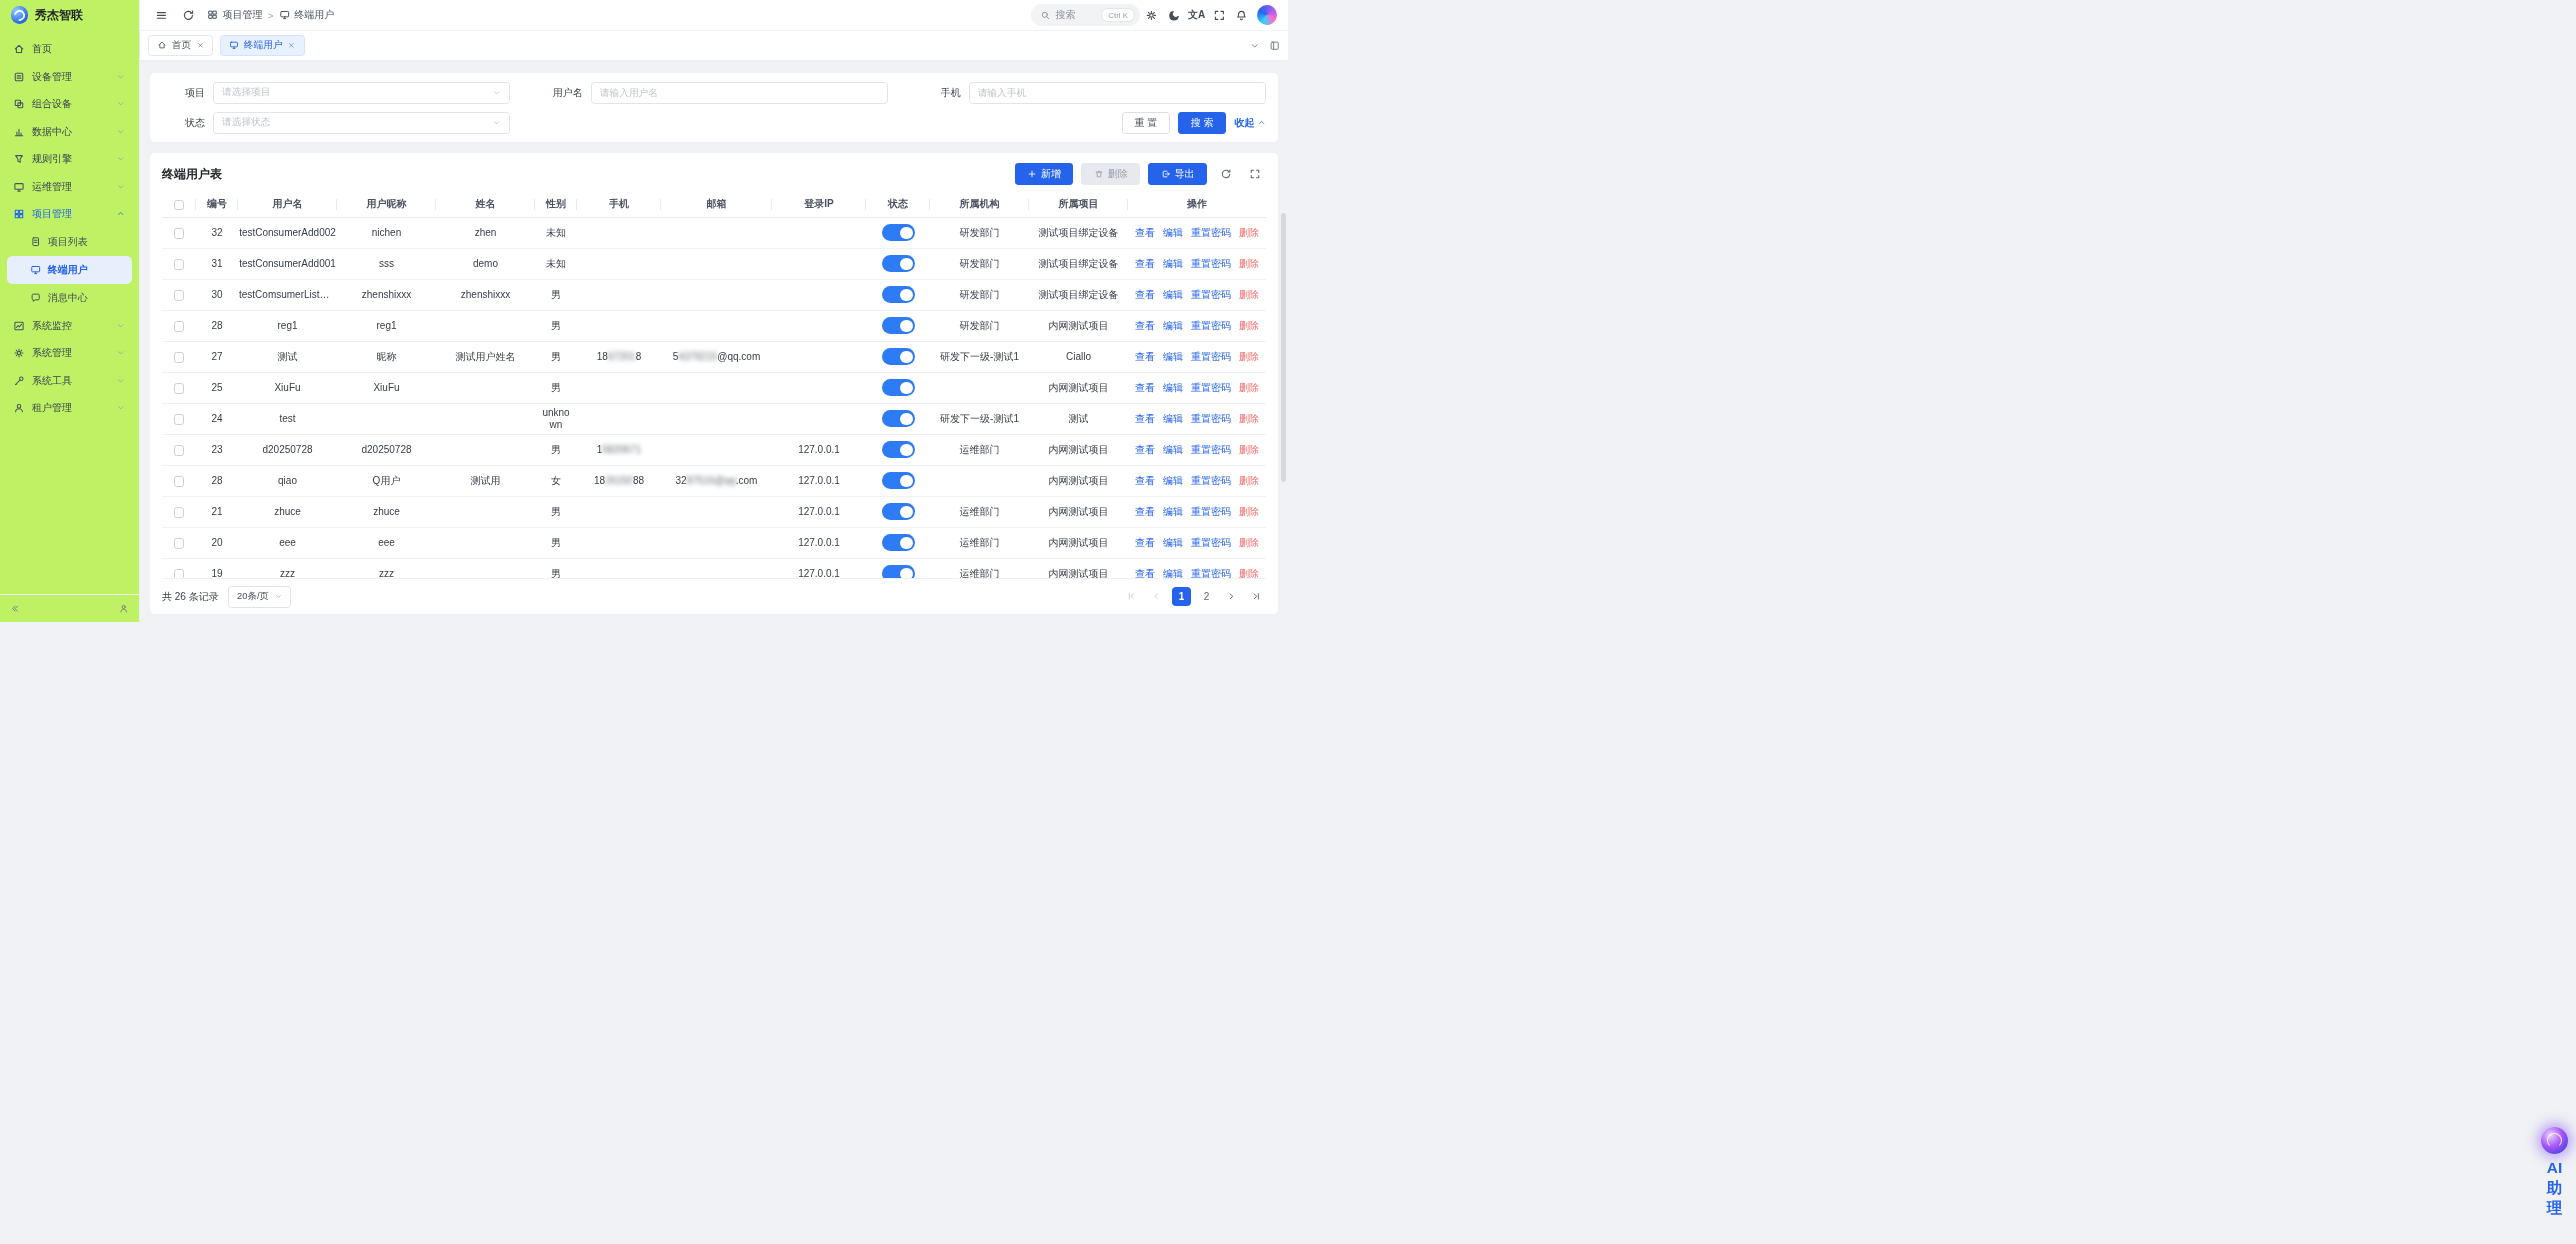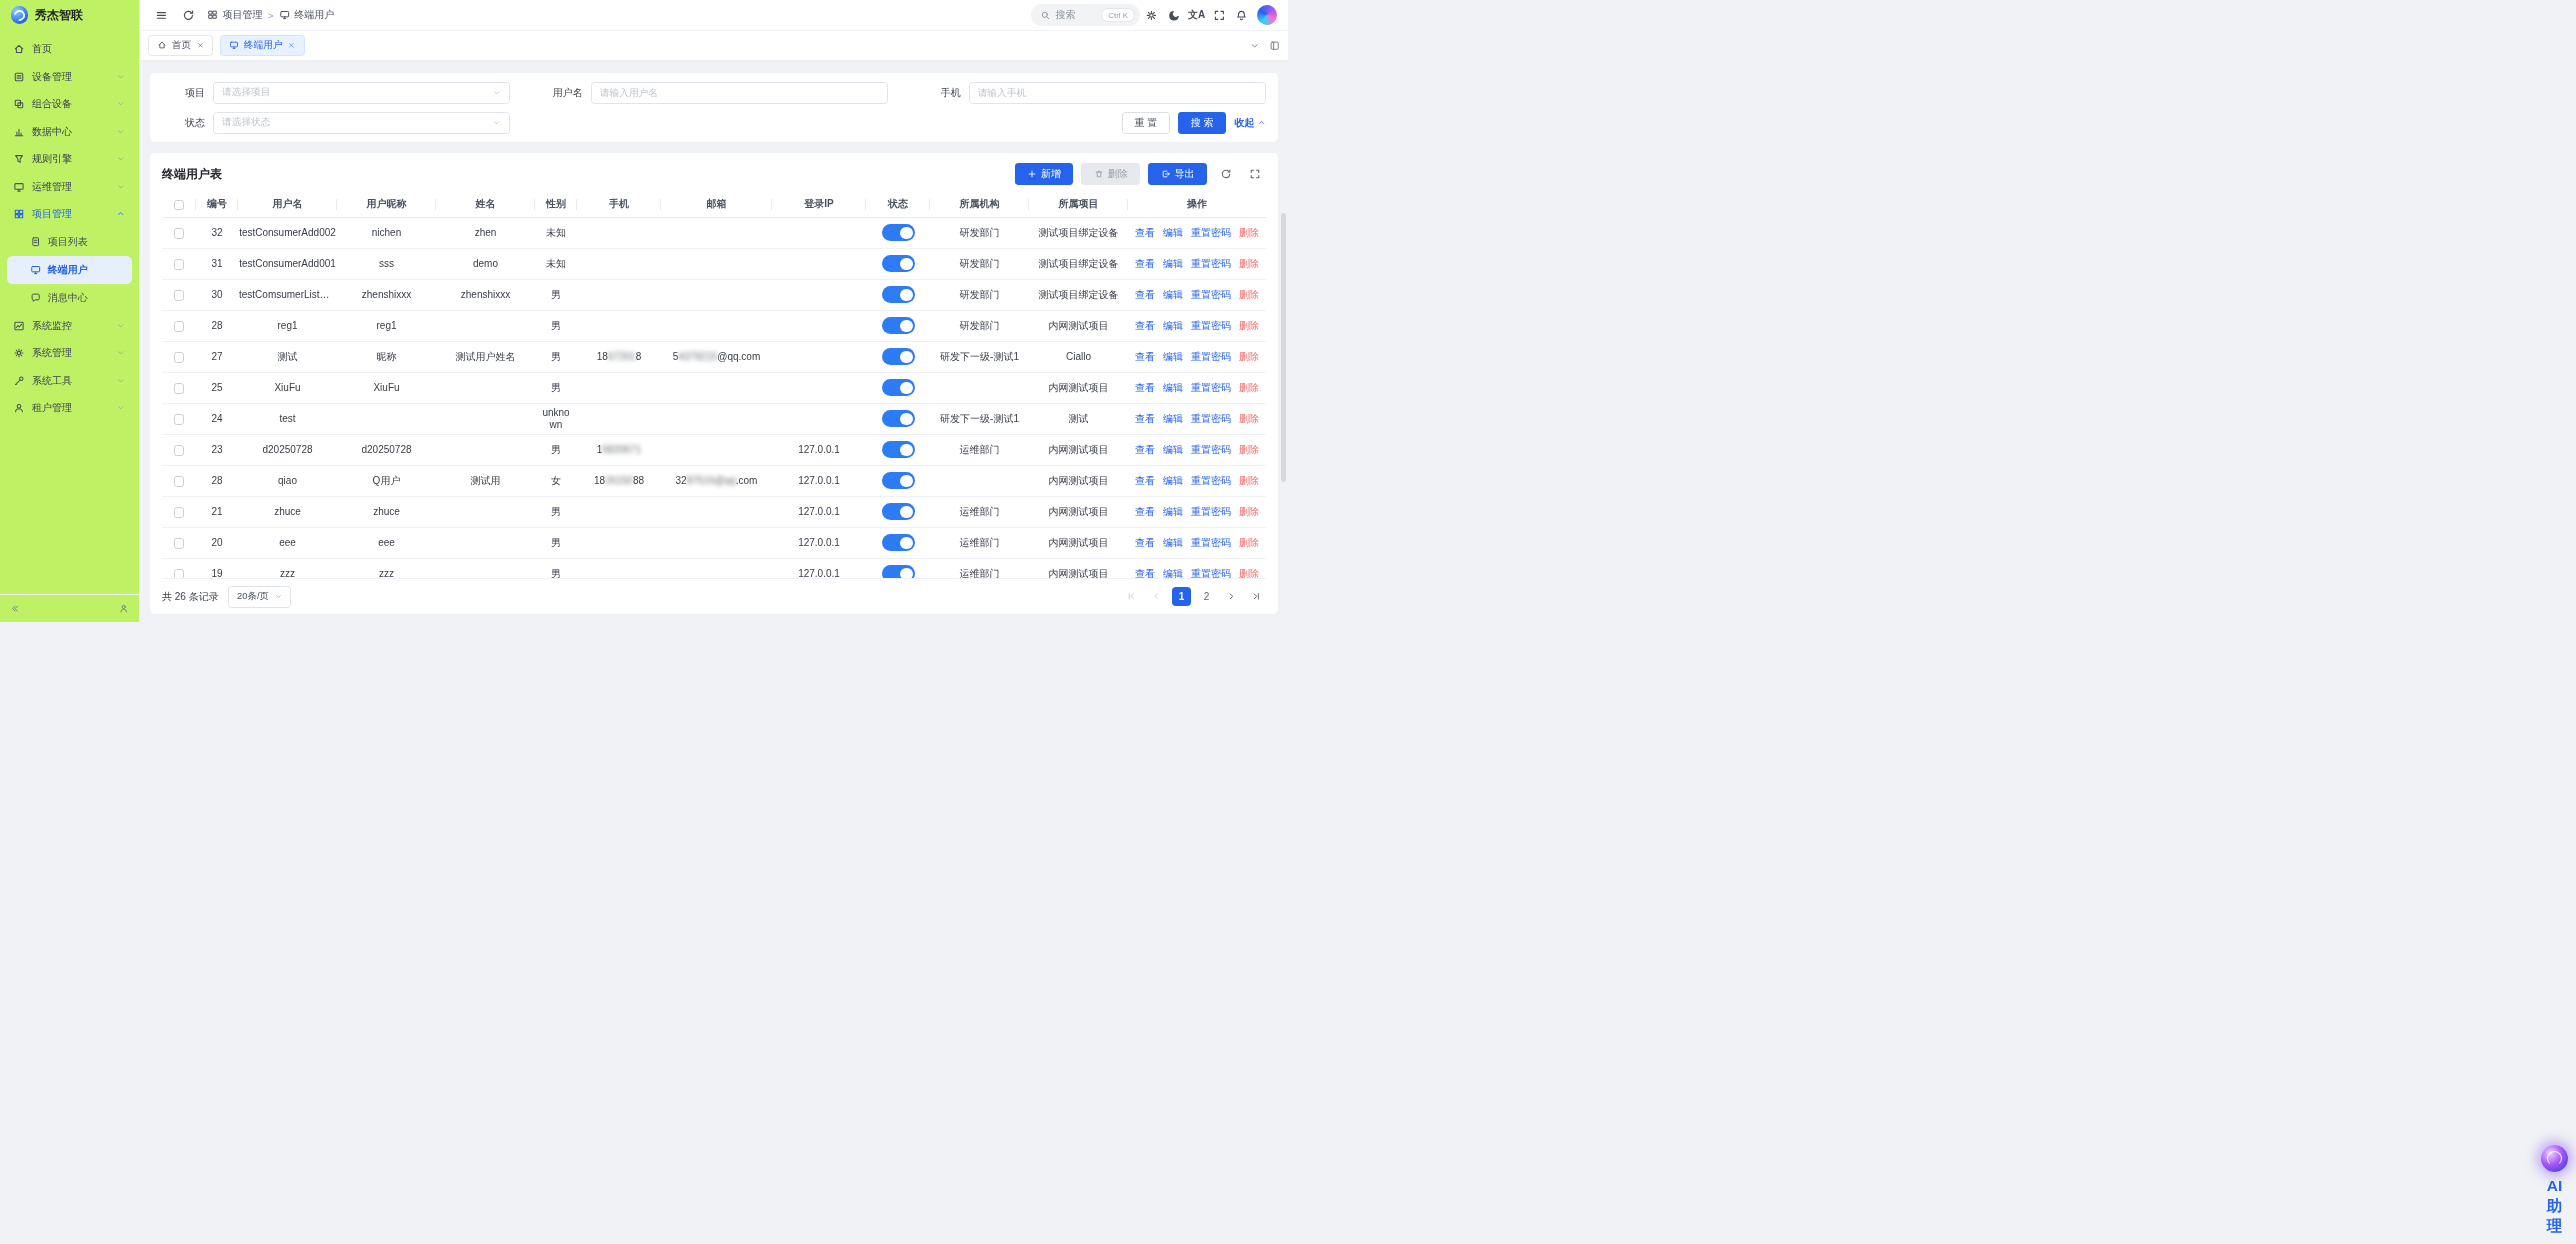--- a/index.html
+++ b/index.html
@@ -101,21 +101,21 @@
   .table-footer { height:36px; display:flex; align-items:center; border-top:0.7px solid #f0f1f4; color:#3a3f49; gap:9.4px; flex-shrink:0; font-size:10px; }
   .page-size { height:22px; border:0.7px solid #e1e4ea; border-radius:3.4px; padding:0 6.7px 0 8px; display:flex; align-items:center; gap:5.4px; color:#4a5160; font-size:9.4px; cursor:pointer; }
   .page-size .chev { width:8.7px; height:8.7px; color:#a2a7b0; }
   .pager { margin-left:auto; display:flex; align-items:center; gap:5.4px; }
   .pg-btn { min-width:19.5px; height:19.5px; display:flex; align-items:center; justify-content:center; border-radius:4px; cursor:pointer; color:#5f6670; font-size:10px; }
   .pg-btn .ic { width:10.7px; height:10.7px; }
   .pg-btn.disabled { color:#c9cdd4; cursor:default; }
   .pg-num.active { background:#2563eb; color:#fff; font-weight:600; }
 
   
-  .ai-widget { position:fixed; right:4px; bottom:8px; width:35px; display:flex; flex-direction:column; align-items:center; gap:4px; z-index:50; cursor:pointer; }
+  .ai-widget { position:fixed; right:4px; bottom:26px; width:35px; display:flex; flex-direction:column; align-items:center; gap:4px; z-index:50; cursor:pointer; }
   .ai-orb { width:27px; height:27px; border-radius:50%; background:radial-gradient(circle at 35% 30%, #e9d5ff, #a855f7 45%, #4f46e5 80%, #312e81); box-shadow:0 0 12px 4px rgba(139,92,246,.5); position:relative; }
   .ai-orb::after { content:""; position:absolute; inset:6px; border-radius:50%; border:1.7px solid rgba(255,255,255,.85); border-bottom-color:transparent; }
   .ai-text { color:#2563eb; font-weight:700; font-size:15.4px; line-height:1.3; text-align:center; white-space:pre-line; }
 
   .ic { display:block; }
 </style>
 </head>
 <body>
 
 <div class="app">

